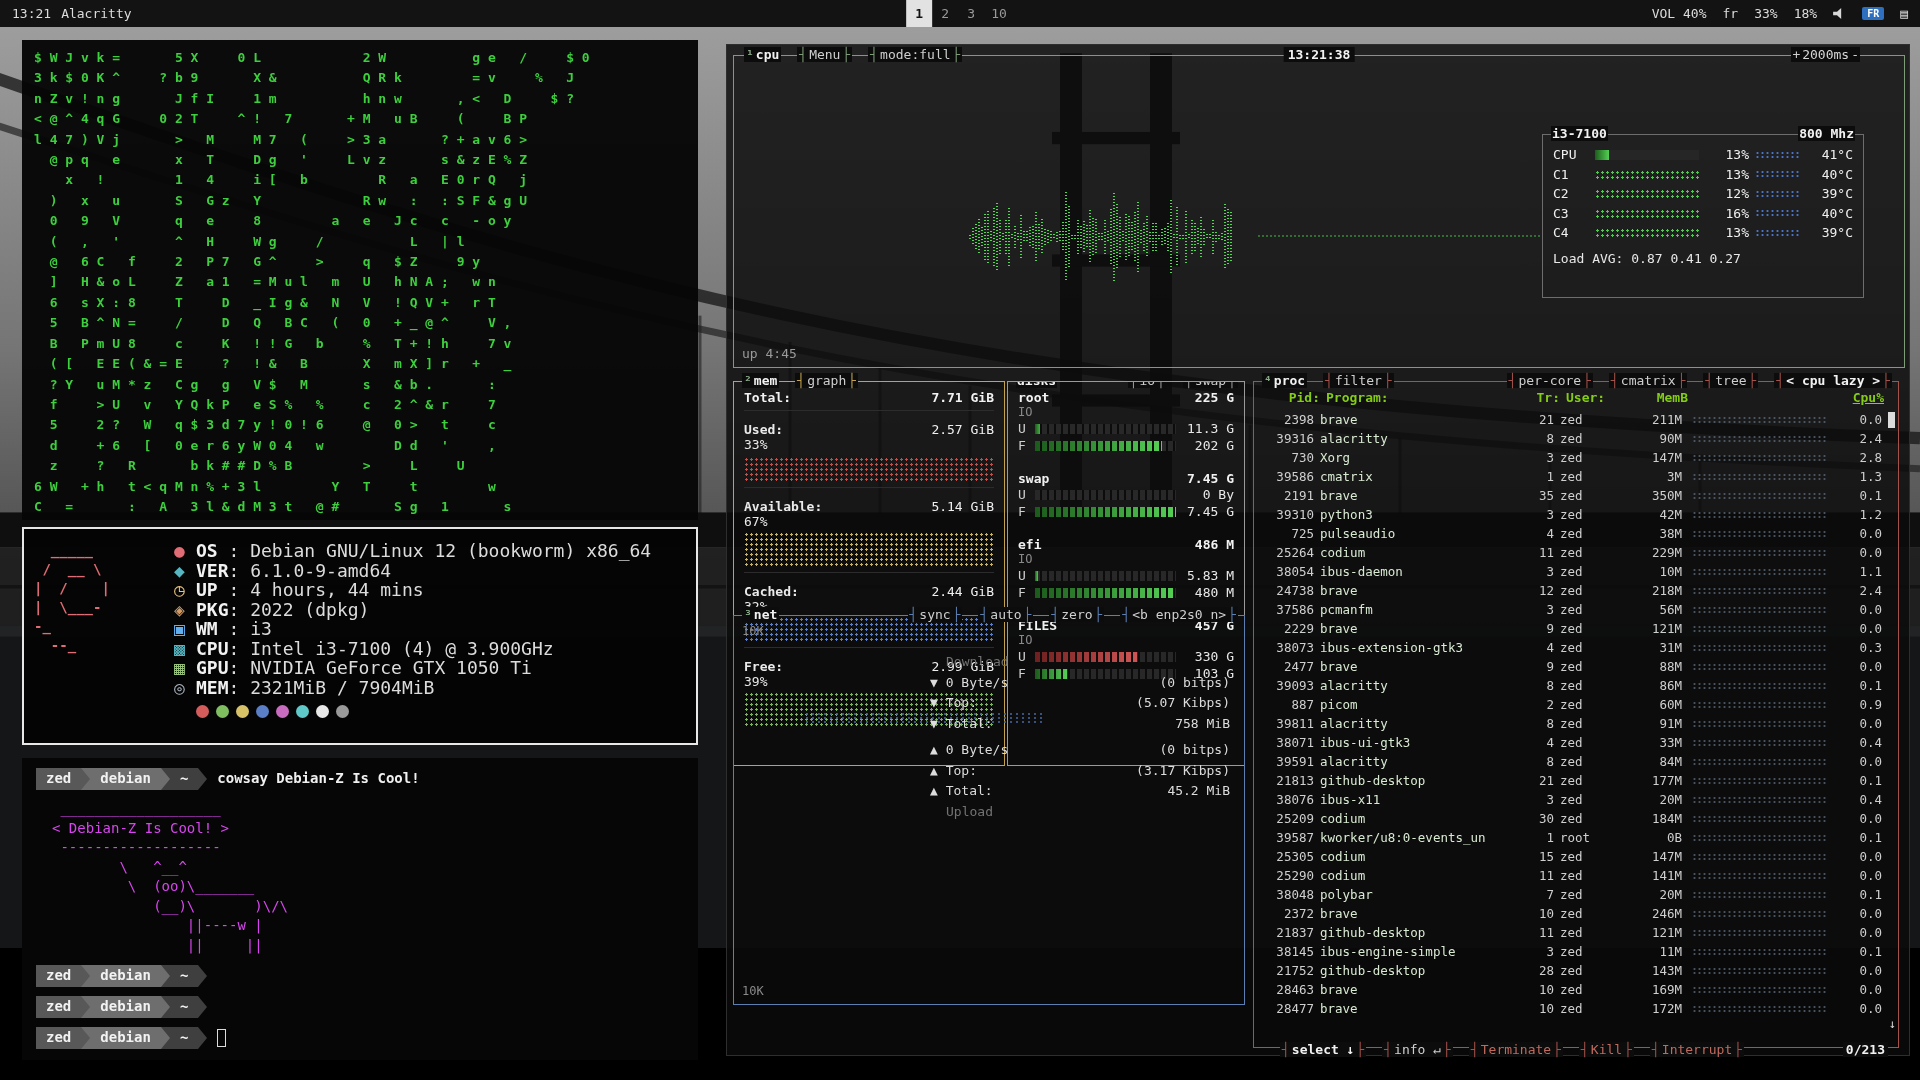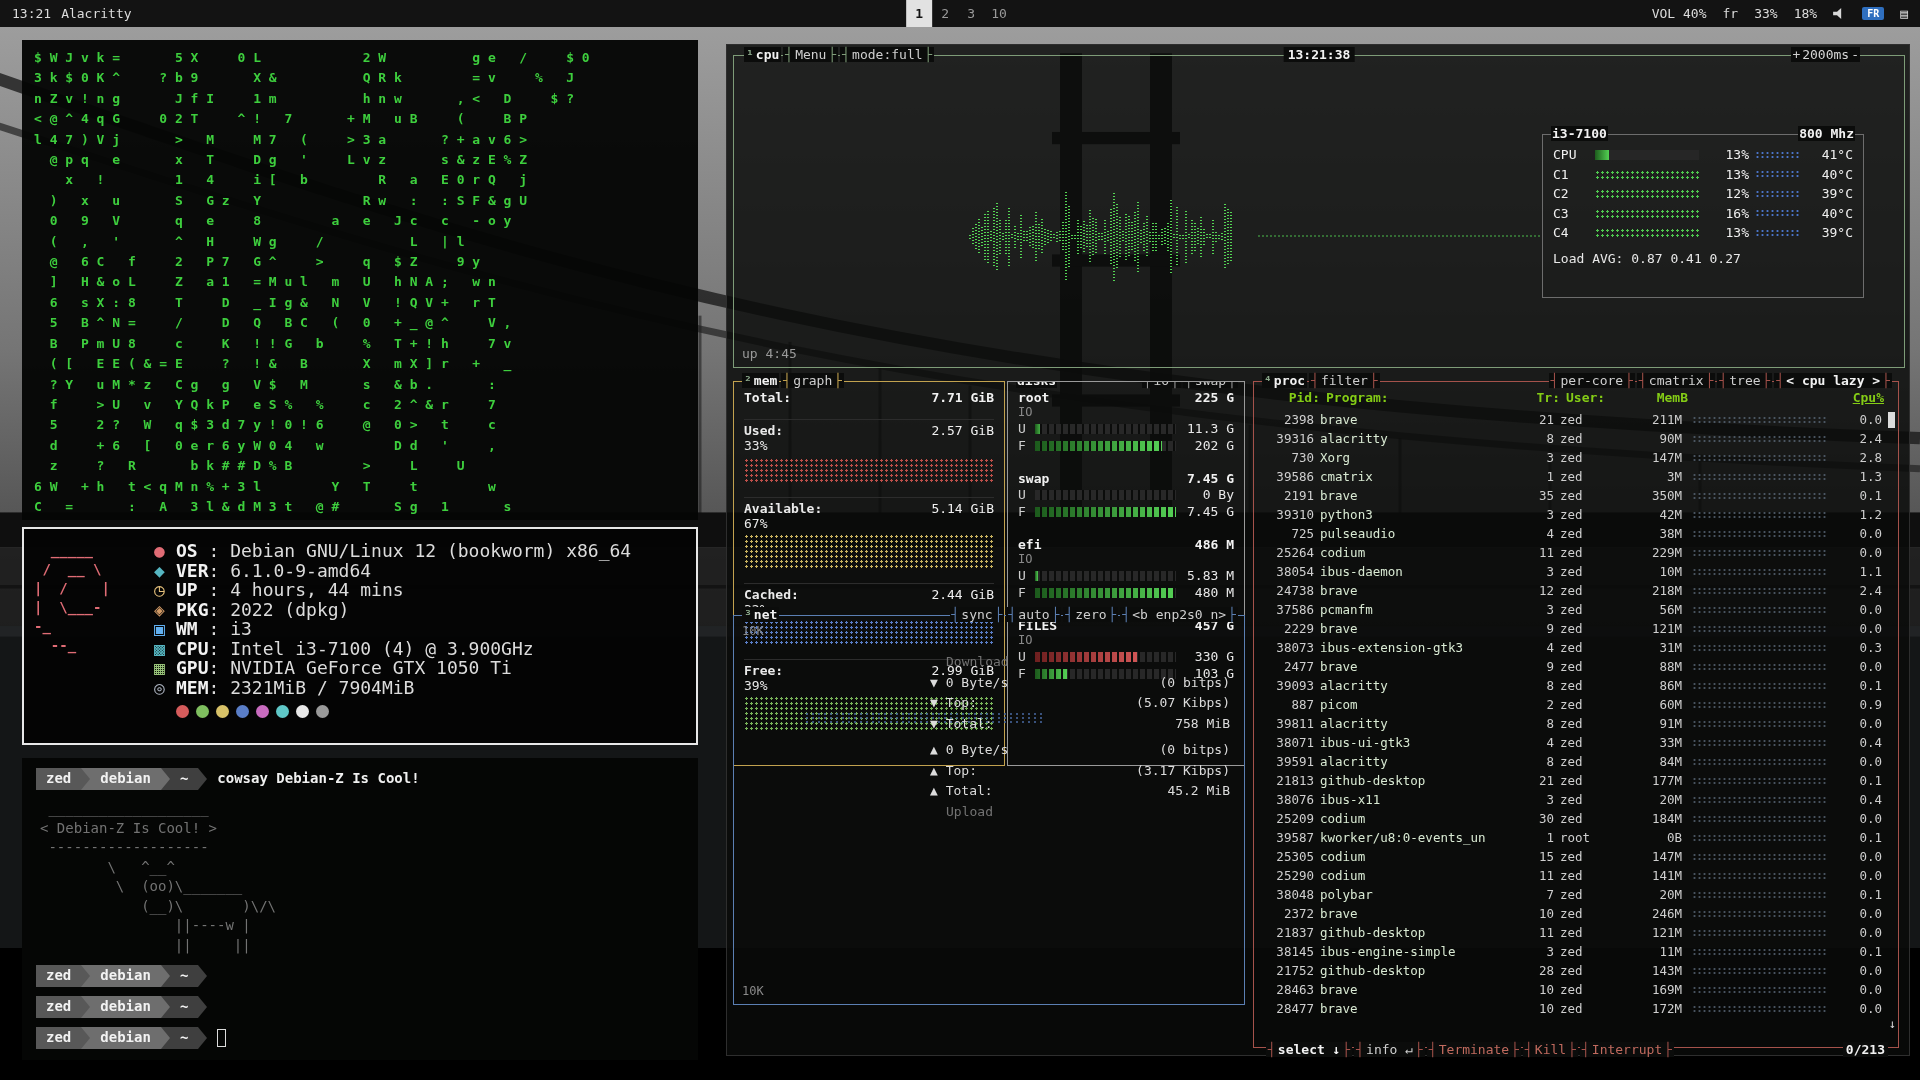--- a/index.html
+++ b/index.html
@@ -24,32 +24,32 @@
 #wallpaper{position:absolute;left:0;top:0;width:100%;height:100%}
 .win{position:absolute}
 
 
 #term-matrix{left:22px;top:13px;width:676px;height:480px;background:rgba(5,6,5,.97);
   padding:8px 12px;overflow:hidden}
 #matrix-pre{color:#3ecf3e;font-size:13px;line-height:20.4px;font-weight:bold;white-space:pre}
 
 
 #fetch-win{left:22px;top:500px;width:676px;height:218px;background:rgba(4,4,4,.97);
-  border:2px solid #e8e8e8;display:flex;padding:12px 10px;overflow:hidden}
+  border:2px solid #e8e8e8;display:flex;gap:20px;padding:12px 10px;overflow:hidden}
 #fetch-art{color:#e06c75;font-weight:bold;font-size:14px;line-height:19px;white-space:pre;width:120px}
 #fetch-info{font-size:18px;line-height:19.5px;color:#dcdcdc}
 .frow .flabel{font-weight:bold;color:#f2f2f2}
 .ficon{display:inline-block;width:22px}
 .dots{margin-top:8px;display:flex;gap:7px;padding-left:22px}
 .dot{width:13px;height:13px;border-radius:50%;display:inline-block}
 
 
 #term-cow{left:22px;top:731px;width:676px;height:302px;background:rgba(5,6,5,.97);
   padding:10px 14px;font-size:14px;line-height:19.5px;color:#e0e0e0;overflow:hidden}
-#term-cow pre{white-space:pre;color:#737373;margin:4px 4px 10px}
+#term-cow pre{white-space:pre;color:#d946ef;margin:4px 16px 10px}
 .pline{display:flex;align-items:center;height:22px;margin-bottom:9px}
 .seg{padding:0 10px;font-weight:bold;color:#f2f2f2;height:22px;display:flex;align-items:center}
 .s1{background:#585858}.s2{background:#6e6e6e}.s3{background:#3f3f3f}
 .parw{width:0;height:0;border-top:11px solid transparent;border-bottom:11px solid transparent;border-left:9px solid transparent}
 .a1{border-left-color:#585858;border-top-color:#6e6e6e;border-bottom-color:#6e6e6e}
 .a2{border-left-color:#6e6e6e;border-top-color:#3f3f3f;border-bottom-color:#3f3f3f}
 .a3{border-left-color:#3f3f3f}
 .cmd{margin-left:10px;font-weight:bold;color:#f0f0f0}
 .cursor{width:9px;height:18px;border:1px solid #dcdcdc;margin-left:10px;display:inline-block}
 
@@ -57,21 +57,21 @@
 #btop{left:726px;top:17px;width:1184px;height:1012px;background:rgba(10,11,10,.84);
   border:1px solid #2e2e2e;font-size:13px;color:#d6d6d6}
 .box{position:absolute;border:1px solid var(--bc)}
 .blabel{position:absolute;top:-9px;display:flex;align-items:center;white-space:nowrap}
 .blabel span{background:#0b0c0b;padding:0 1px}
 .blabel.bfoot{top:auto;bottom:-10px}
 .t-num{color:#8fae8f;font-weight:bold}
 .t-name{color:#f2f2f2;font-weight:bold}
 .tab{color:#cfcfcf}
 .brk{color:var(--bc)}
-.tabwrap{margin-left:2px}
+.tabwrap{margin-left:16px}
 .clockl{left:50%;transform:translateX(-50%)}
 .clockl span{font-weight:bold;color:#f2f2f2;padding:0 4px}
 
 
 #box-cpu{left:6px;top:10px;width:1172px;height:313px;--bc:#7e9c78}
 #waveform{position:absolute;left:235px;top:122px;width:288px;height:118px;display:flex;align-items:center;gap:1px;overflow:hidden}
 .wbar{width:2px;background-image:repeating-linear-gradient(to bottom,#54d454 0 1.2px,transparent 1.2px 3px)}
 #cpu-baseline{position:absolute;left:524px;top:179px;width:282px;border-top:2px dotted #3f8f3f;opacity:.7}
 #cpu-panel{position:absolute;right:40px;top:78px;width:322px;height:164px;border:1px solid #6d6d6d;padding:10px 10px 4px}
 .crow{display:grid;grid-template-columns:42px 1fr 44px 56px 48px;align-items:center;height:19.5px}
@@ -81,21 +81,21 @@
 .cmeter i{position:absolute;left:0;top:0;bottom:0;background:linear-gradient(90deg,#1d5c1d,#52d052)}
 .cpct{text-align:right;color:#f0f0f0}
 .ctdots{height:8px;background-image:radial-gradient(#4a74c8 1px,transparent 1.3px);background-size:5px 4px;margin:0 6px}
 .ctemp{text-align:right;color:#f0f0f0}
 #cpu-load{margin-top:8px;color:#e8e8e8}
 #cpu-up{position:absolute;left:8px;bottom:6px;color:#9a9a9a}
 
 
 #box-mem{left:6px;top:336px;width:272px;height:385px;--bc:#c2a24f;padding:8px 10px}
 .trow{display:flex;justify-content:space-between;font-weight:bold;color:#f2f2f2}
-.mstat{margin-top:14px;border-top:1px solid #2c2c2c;padding-top:3px}
+.mstat{margin-top:5px;border-top:1px solid #2c2c2c;padding-top:11px}
 .mlrow{display:flex;justify-content:space-between}
 .mlab{font-weight:bold;color:#eaeaea}
 .mval{color:#f0f0f0}
 .mpct{color:#e8e8e8;height:17px}
 .mband{margin-top:2px;background-image:radial-gradient(var(--col) 1px,transparent 1.4px);background-size:5px 5px;background-position:0 100%}
 
 
 #box-disks{left:280px;top:336px;width:238px;height:385px;--bc:#9a9a9a;padding:8px 10px;overflow:hidden}
 .dentry{margin-bottom:17px}
 .dnrow{display:flex;justify-content:space-between;font-weight:bold;color:#f2f2f2}

